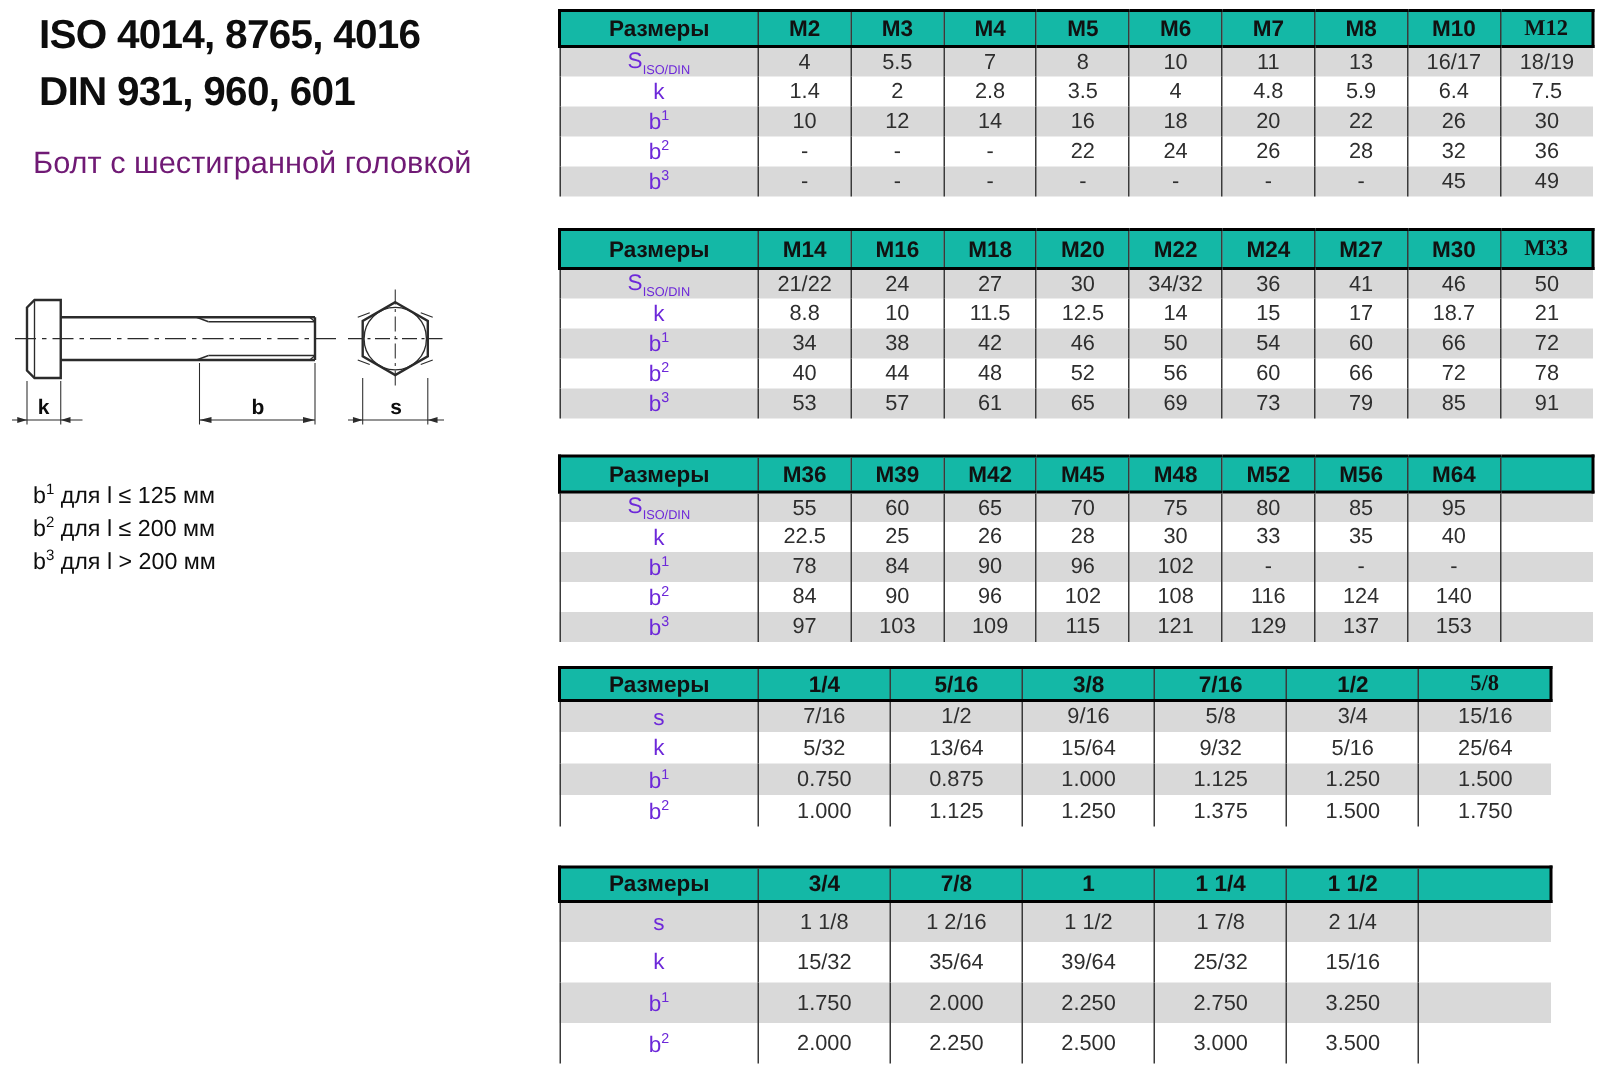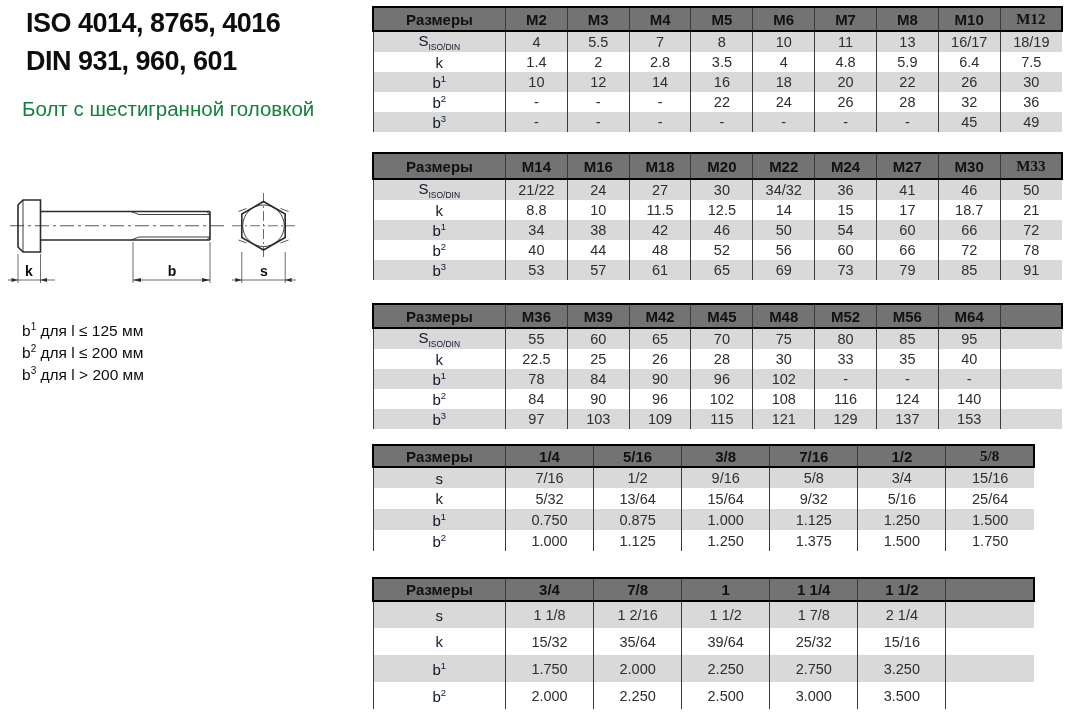--- a/index.html
+++ b/index.html
@@ -2,21 +2,21 @@
 <html><head>
 <meta charset="utf-8">
 <style>
   html,body{margin:0;padding:0;background:#fff;}
   body{width:1067px;height:720px;position:relative;overflow:hidden;
        font-family:"Liberation Sans",sans-serif;color:#111;}
 
   
   .title-block{position:absolute;left:26px;top:4px;}
   .title-line{font-weight:bold;font-size:27px;line-height:38px;letter-spacing:-0.5px;color:#0d0d0d;}
-  .subtitle-block{position:absolute;left:22px;top:94px;font-size:20.5px;line-height:29px;color:#15803d;}
+  .subtitle-block{position:absolute;left:22px;top:94px;font-size:20.5px;line-height:29px;color:#701a75;}
   .footnotes{position:absolute;left:22px;top:318px;font-size:15.5px;line-height:18px;color:#0d0d0d;}
   .footnotes sup{font-size:10px;}
   .fn-line{margin-bottom:0;}
 
   .drawing{position:absolute;left:8px;top:185px;}
 
   
   table{position:absolute;border-collapse:collapse;table-layout:fixed;}
   .t0{left:372px;top:6px;width:691px;}
   .t1{left:372px;top:152px;width:691px;}
@@ -25,29 +25,29 @@
   .t4{left:372px;top:577px;width:663px;}
 
   .t0 thead tr,.t2 thead tr{height:24px;}
   .t1 thead tr{height:26px;}
   .t3 thead tr{height:22px;}
   .t4 thead tr{height:23px;}
   .t0 tbody tr,.t1 tbody tr,.t2 tbody tr{height:20px;}
   .t3 tbody tr{height:21px;}
   .t4 tbody tr{height:27px;}
 
-  th{background:#737373;border-top:2px solid #000;border-bottom:2px solid #000;
+  th{background:#14b8a6;border-top:2px solid #000;border-bottom:2px solid #000;
      border-left:1px solid #3a3a3a;font-size:15px;font-weight:bold;color:#111;
      text-align:center;padding:0;}
   th:first-child{border-left:2px solid #000;}
   th:last-child{border-right:2px solid #000;font-family:Liberation Serif, serif;}
   th.lbl{width:131px;}
   td{border-left:1px solid #3a3a3a;text-align:center;font-size:14.5px;color:#2e2e2e;
      padding:0;vertical-align:middle;}
-  td.lbl{font-size:15px;color:#0f172a;}
+  td.lbl{font-size:15px;color:#6d28d9;}
   tr.stripe td{background:#d9d9d9;}
   td sup{font-size:9.5px;}
   td sub{font-size:8.5px;letter-spacing:0;}
 </style>
 </head>
 <body>
 
 <div class="title-block">
   <div class="title-line">ISO 4014, 8765, 4016</div>
   <div class="title-line">DIN 931, 960, 601</div>

